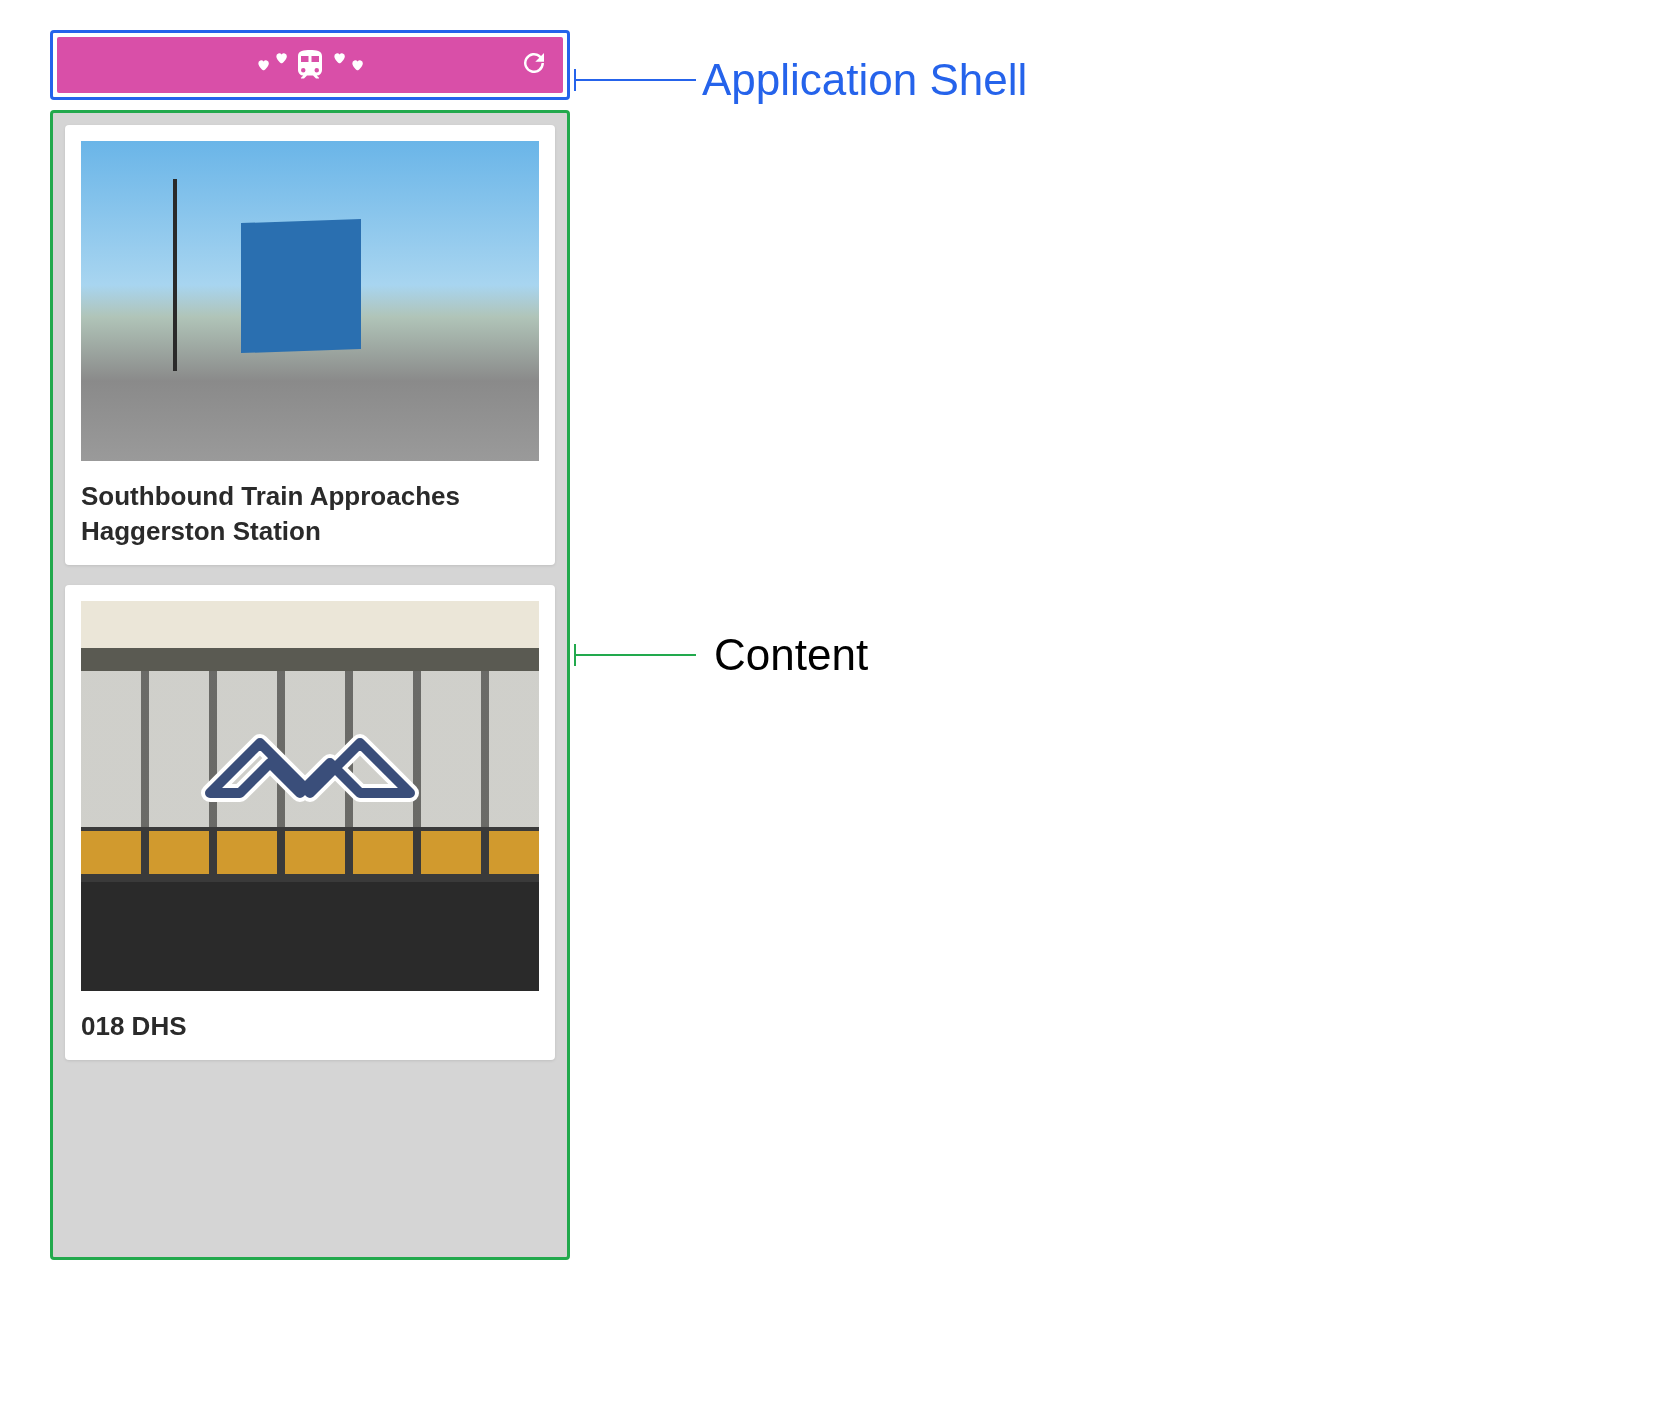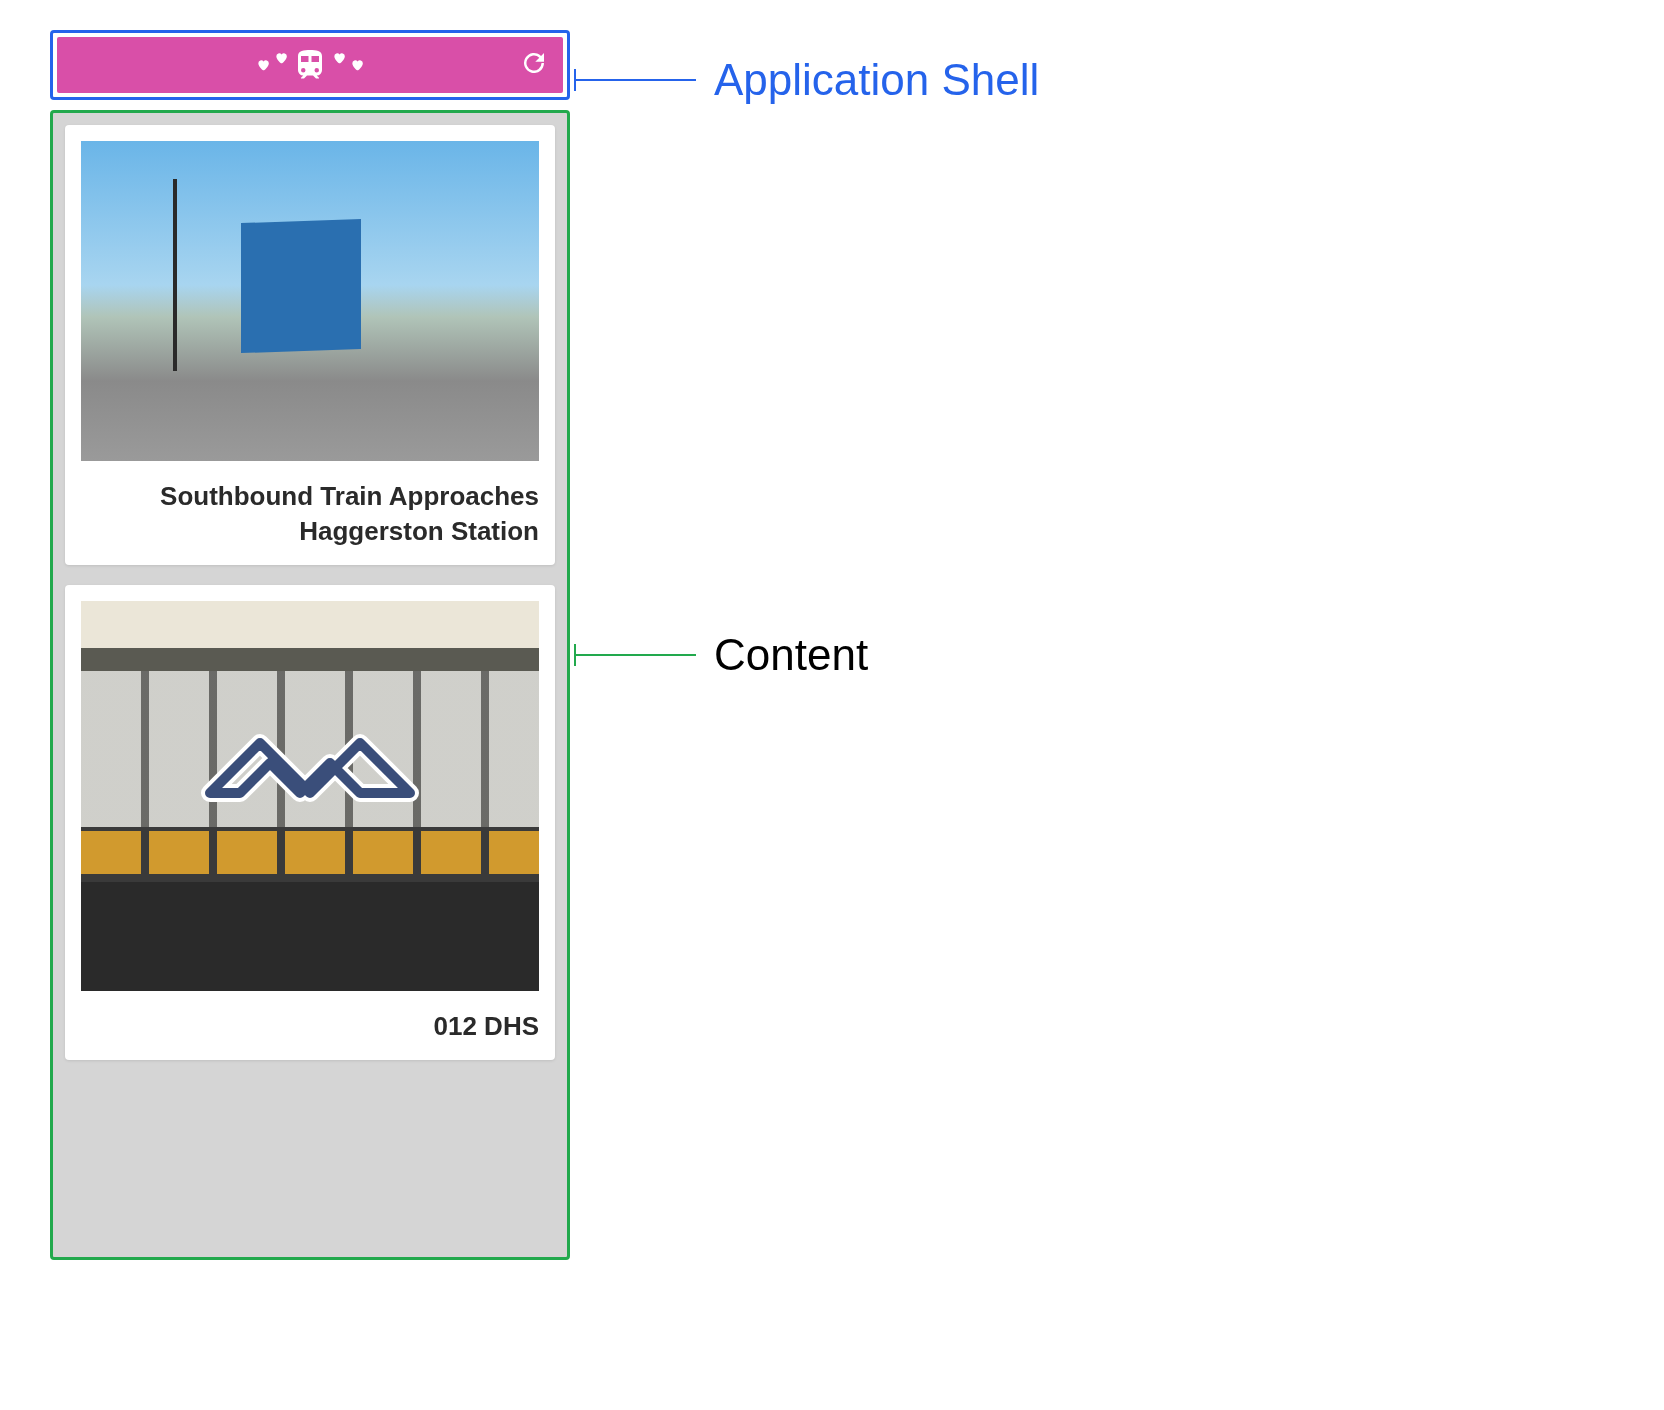--- a/index.html
+++ b/index.html
@@ -89,21 +89,20 @@
     background: #e5e5e5;
     margin-bottom: 18px;
     position: relative;
     overflow: hidden;
   }
   .card-title {
     font-size: 26px;
     font-weight: 700;
     color: #2a2a2a;
     line-height: 1.35;
-    text-align: right;
   }
   .card-img.second {
     height: 390px;
   }
   
   .img1 {
     background: linear-gradient(to bottom, #6ab5e8 0%, #a8d5f0 45%, #b0c4b8 55%, #8a8a8a 75%, #9a9a9a 100%);
   }
   .img1::before {
     content: "";
@@ -237,30 +236,30 @@
       </div>
       <div class="card">
         <div class="card-img second img2">
           <div class="windows"></div>
           <div class="yellow-band"></div>
           <svg class="ns-logo" width="220" height="120" viewBox="0 0 220 120">
             <path d="M10 80 L60 30 L110 80 L160 30 L210 80 L160 80 L130 50 L100 80 L70 50 L40 80 Z" fill="none" stroke="#ffffff" stroke-width="18" stroke-linejoin="round"></path>
             <path d="M10 80 L60 30 L110 80 L160 30 L210 80 L160 80 L130 50 L100 80 L70 50 L40 80 Z" fill="none" stroke="#3a4e7a" stroke-width="10" stroke-linejoin="round"></path>
           </svg>
         </div>
-        <div class="card-title">012 DHS</div>
+        <div class="card-title">018 DHS</div>
       </div>
     </div>
 
   </div>
 
   <div class="annotation anno-shell">
     <div class="connector-tick blue"></div>
     <div class="connector blue" style="width:120px"></div>
-    <div class="anno-label blue" style="margin-left:18px">Application Shell</div>
+    <div class="anno-label blue" style="margin-left:6px">Application Shell</div>
   </div>
 
   <div class="annotation anno-content">
     <div class="connector-tick green"></div>
     <div class="connector green" style="width:120px"></div>
     <div class="anno-label green" style="margin-left:18px">Content</div>
   </div>
 
 </div>
 

